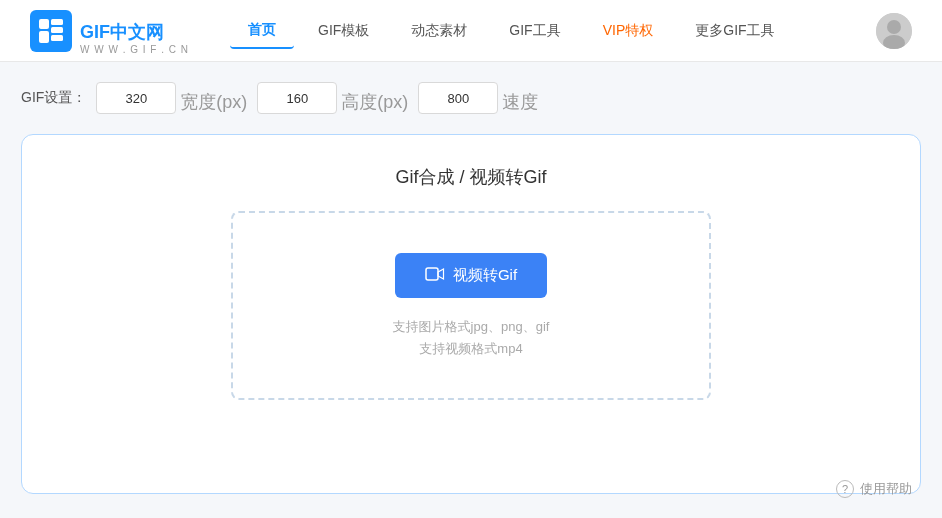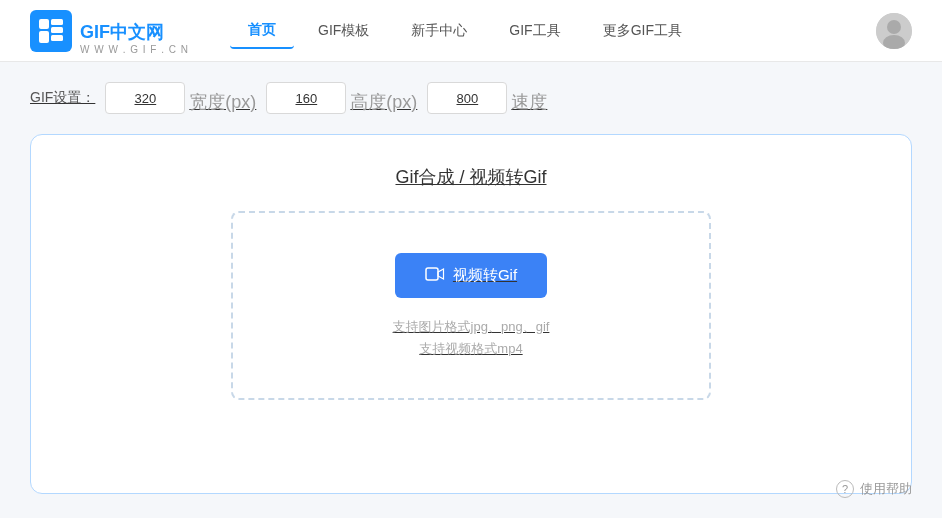--- a/index.html
+++ b/index.html
@@ -92,24 +92,23 @@
       overflow: hidden;
       display: flex;
       align-items: center;
       justify-content: center;
       color: #fff;
       font-size: 16px;
     }
 
     
     .main {
-      padding: 20px 30px;
+      padding: 20px 21px;
       min-height: calc(518px - 62px);
       position: relative;
-      text-decoration: underline;
     }
 
     
     .gif-settings {
       display: flex;
       align-items: center;
       gap: 10px;
       margin-bottom: 20px;
     }
     .gif-settings-label {
@@ -253,22 +252,23 @@
     </div>
     <div class="logo-text-area">
       <span class="logo-title">GIF中文网</span>
       <span class="logo-subtitle">W W W . G I F . C N</span>
     </div>
   </div>
 
   <nav class="nav">
     <div class="nav-item active">首页</div>
     <div class="nav-item">GIF模板</div>
-    <div class="nav-item">新手中心</div>
+    <div class="nav-item">动态素材</div>
     <div class="nav-item">GIF工具</div>
+    <div class="nav-item vip">VIP特权</div>
     <div class="nav-item">更多GIF工具</div>
   </nav>
 
   <div class="header-right">
     <div class="avatar">
       <svg width="36" height="36" viewBox="0 0 36 36">
         <circle cx="18" cy="18" r="18" fill="#ccc"></circle>
         <circle cx="18" cy="14" r="7" fill="#aaa"></circle>
         <ellipse cx="18" cy="30" rx="11" ry="8" fill="#aaa"></ellipse>
       </svg>

